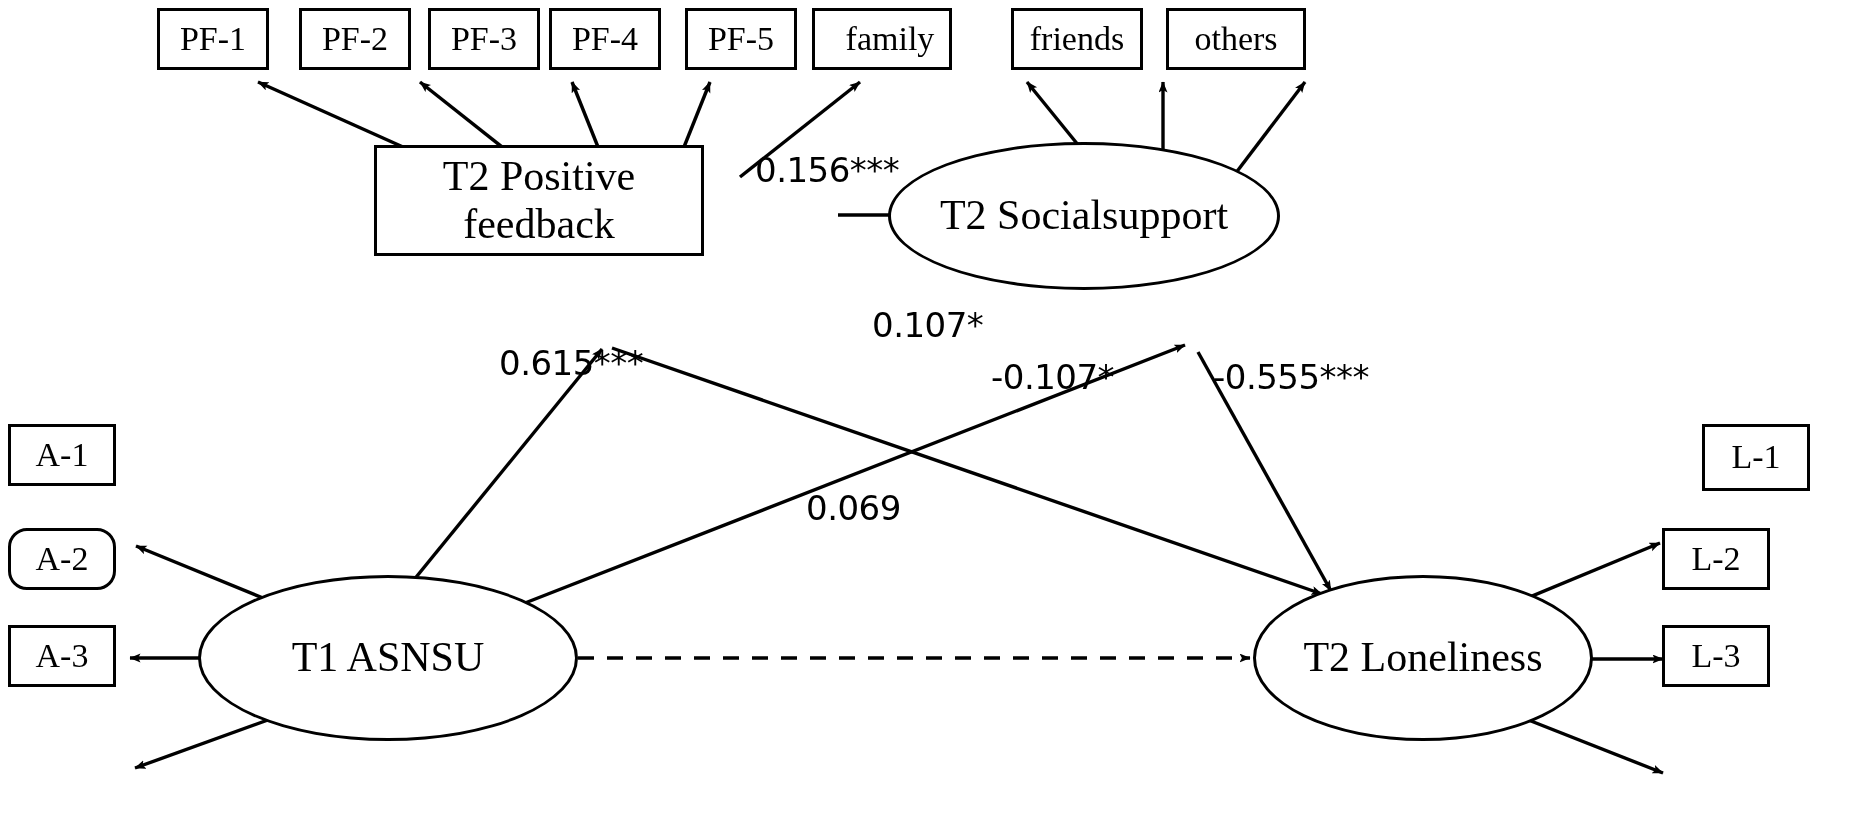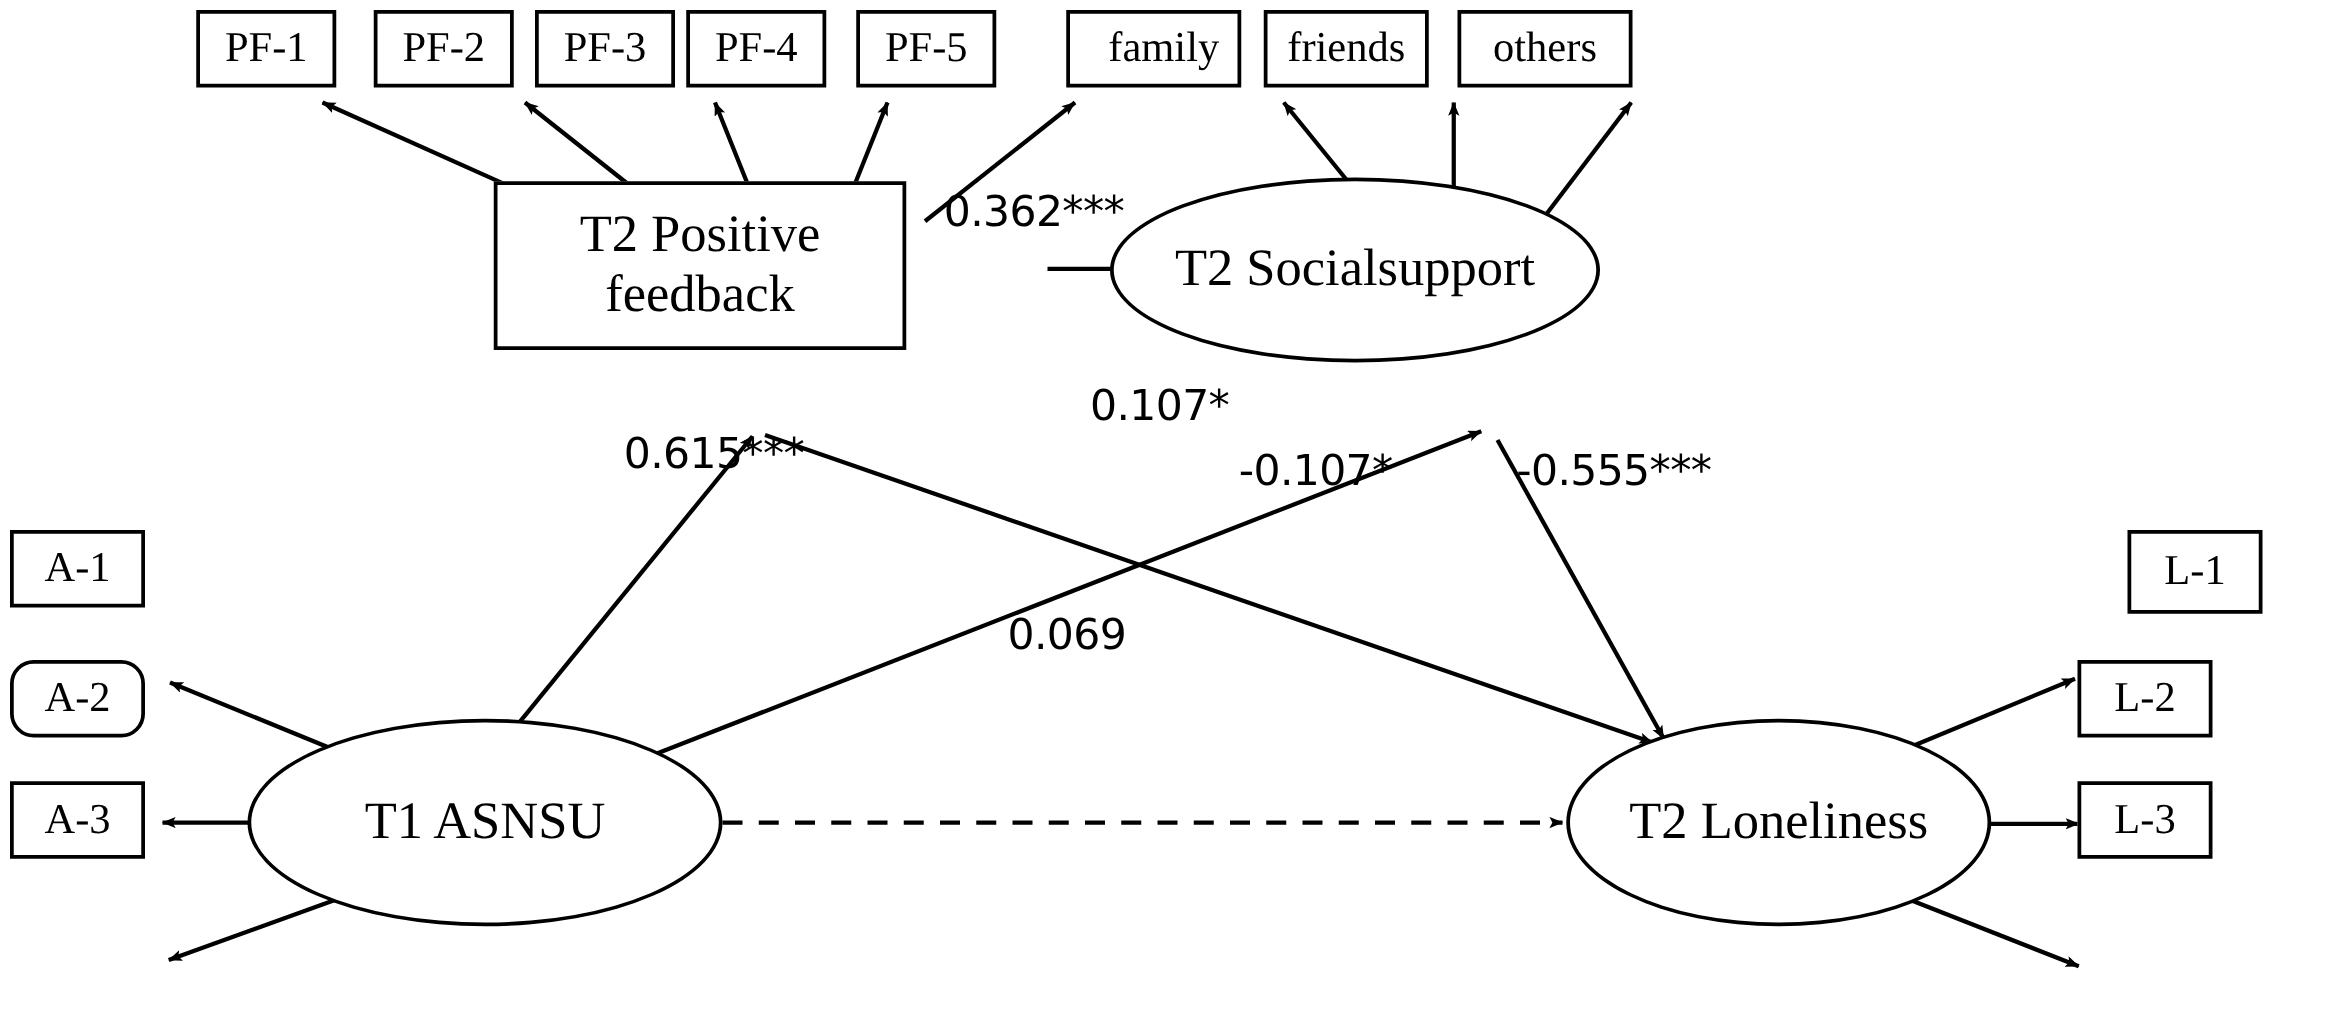--- a/index.html
+++ b/index.html
@@ -67,31 +67,31 @@
   <div class="node obs" style="left:428px;top:8px;width:112px;height:62px;">
     <span>PF-3</span>
   </div>
   <div class="node obs" style="left:549px;top:8px;width:112px;height:62px;">
     <span>PF-4</span>
   </div>
   <div class="node obs" style="left:685px;top:8px;width:112px;height:62px;">
     <span>PF-5</span>
   </div>
 
-  <div class="node obs" style="left:853px;top:8px;width:140px;height:62px;padding-left:16px;">
+  <div class="node obs" style="left:812px;top:8px;width:140px;height:62px;padding-left:16px;">
     <span>family</span>
   </div>
   <div class="node obs" style="left:1011px;top:8px;width:132px;height:62px;">
     <span>friends</span>
   </div>
   <div class="node obs" style="left:1166px;top:8px;width:140px;height:62px;">
     <span>others</span>
   </div>
 
-  <div class="node rect-latent" style="left:374px;top:145px;width:330px;height:135px;flex-direction:column;margin-left:21px;">
+  <div class="node rect-latent" style="left:374px;top:145px;width:330px;height:111px;flex-direction:column;">
     <span>T2 Positive</span>
     <span>feedback</span>
   </div>
 
   <div class="node ellipse" style="left:888px;top:142px;width:392px;height:148px;">
     <span>T2 Social</span>
     <span>support</span>
   </div>
 
   <div class="node obs" style="left:8px;top:424px;width:108px;height:62px;">
@@ -116,21 +116,21 @@
     <span>L-1</span>
   </div>
   <div class="node obs" style="left:1662px;top:528px;width:108px;height:62px;">
     <span>L-2</span>
   </div>
   <div class="node obs" style="left:1662px;top:625px;width:108px;height:62px;">
     <span>L-3</span>
   </div>
 
   <div class="coef" style="left:755px;top:150px;">
-    <span>0.362***</span>
+    <span>0.156***</span>
   </div>
   <div class="coef" style="left:499px;top:343px;">
     <span>0.615***</span>
   </div>
   <div class="coef" style="left:872px;top:305px;">
     <span>0.107*</span>
   </div>
   <div class="coef" style="left:991px;top:357px;">
     <span>-0.107*</span>
   </div>

